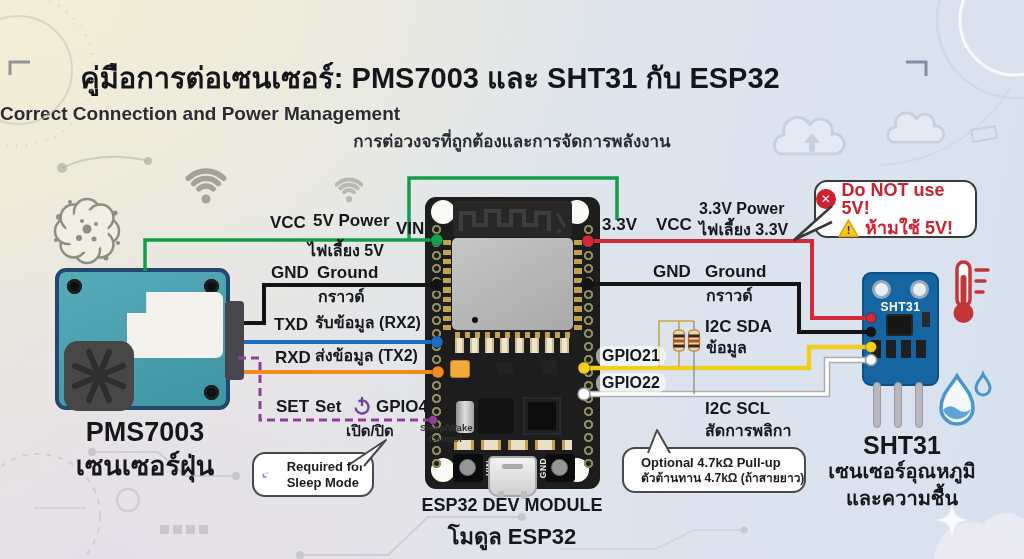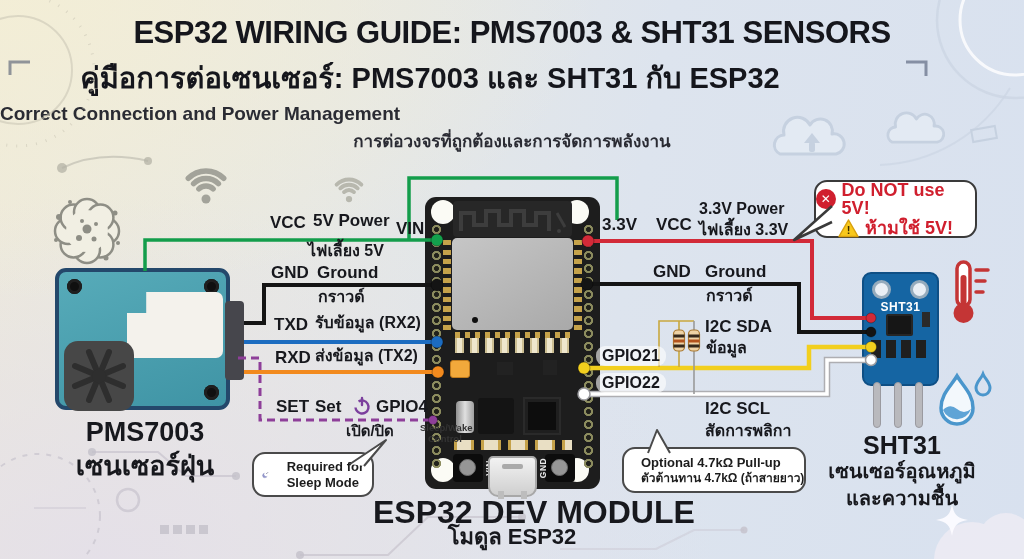--- a/index.html
+++ b/index.html
@@ -163,21 +163,20 @@
     </g>
 
     <g fill="#edebf4" opacity=".9">
       <circle cx="972" cy="560" r="38"></circle>
         <circle cx="1006" cy="541" r="28"></circle>
         <circle cx="1038" cy="558" r="40"></circle>
     </g>
     <path transform="translate(952,520)" d="M0,-16 C2,-5 5,-2 16,0 C5,2 2,5 0,16 C-2,5 -5,2 -16,0 C-5,-2 -2,-5 0,-16 Z" fill="#fcfbff" opacity=".95"></path>
   </svg>
 
-  <div class="abs title1">ESP32 WIRING GUIDE: PMS7003 &amp; SHT31 SENSORS</div>
   <div class="abs title2">คู่มือการต่อเซนเซอร์: PMS7003 และ SHT31 กับ ESP32</div>
   <div class="abs sub1">Correct Connection and Power Management</div>
   <div class="abs sub2">การต่อวงจรที่ถูกต้องและการจัดการพลังงาน</div>
 
   <div id="pms-board" class="abs">
     <div class="screw" style="left:8px;top:7px"></div>
     <div class="screw" style="left:145px;top:7px"></div>
     <div class="screw" style="left:8px;top:113px"></div>
     <div class="screw" style="left:145px;top:113px"></div>
     <div id="pms-label"></div>
@@ -236,21 +235,21 @@
         <i></i>
       </div>
     <div class="btnlbl" style="left:50px">VIN</div>
     <div class="btnlbl" style="left:104px">GND</div>
     <div id="esp-usb">
       <i style="left:8px"></i>
         <i style="right:8px"></i>
       <div style="position:absolute;left:12px;top:6px;width:21px;height:5px;background:#aaa;border-radius:2px"></div>
     </div>
   </div>
-  <div class="lbl ctr" style="left:373px;top:496px;width:300px;font-size:32px;font-weight:800">ESP32 DEV MODULE</div>
+  <div class="lbl ctr" style="left:362px;top:496px;width:300px;font-size:18px;font-weight:800">ESP32 DEV MODULE</div>
   <div class="lbl ctr" style="left:362px;top:525px;width:300px;font-size:22px;font-weight:800">โมดูล ESP32</div>
 
   <div id="sht-board" class="abs">
     <div class="sht-hole" style="left:8px"></div>
     <div class="sht-hole" style="left:46px"></div>
     <div id="sht-name">SHT31</div>
     <div id="sht-chip"></div>
     <div id="sht-cmp"></div>
     <div id="sht-pads"></div>
     <div class="sht-leg" style="left:9px"></div>

